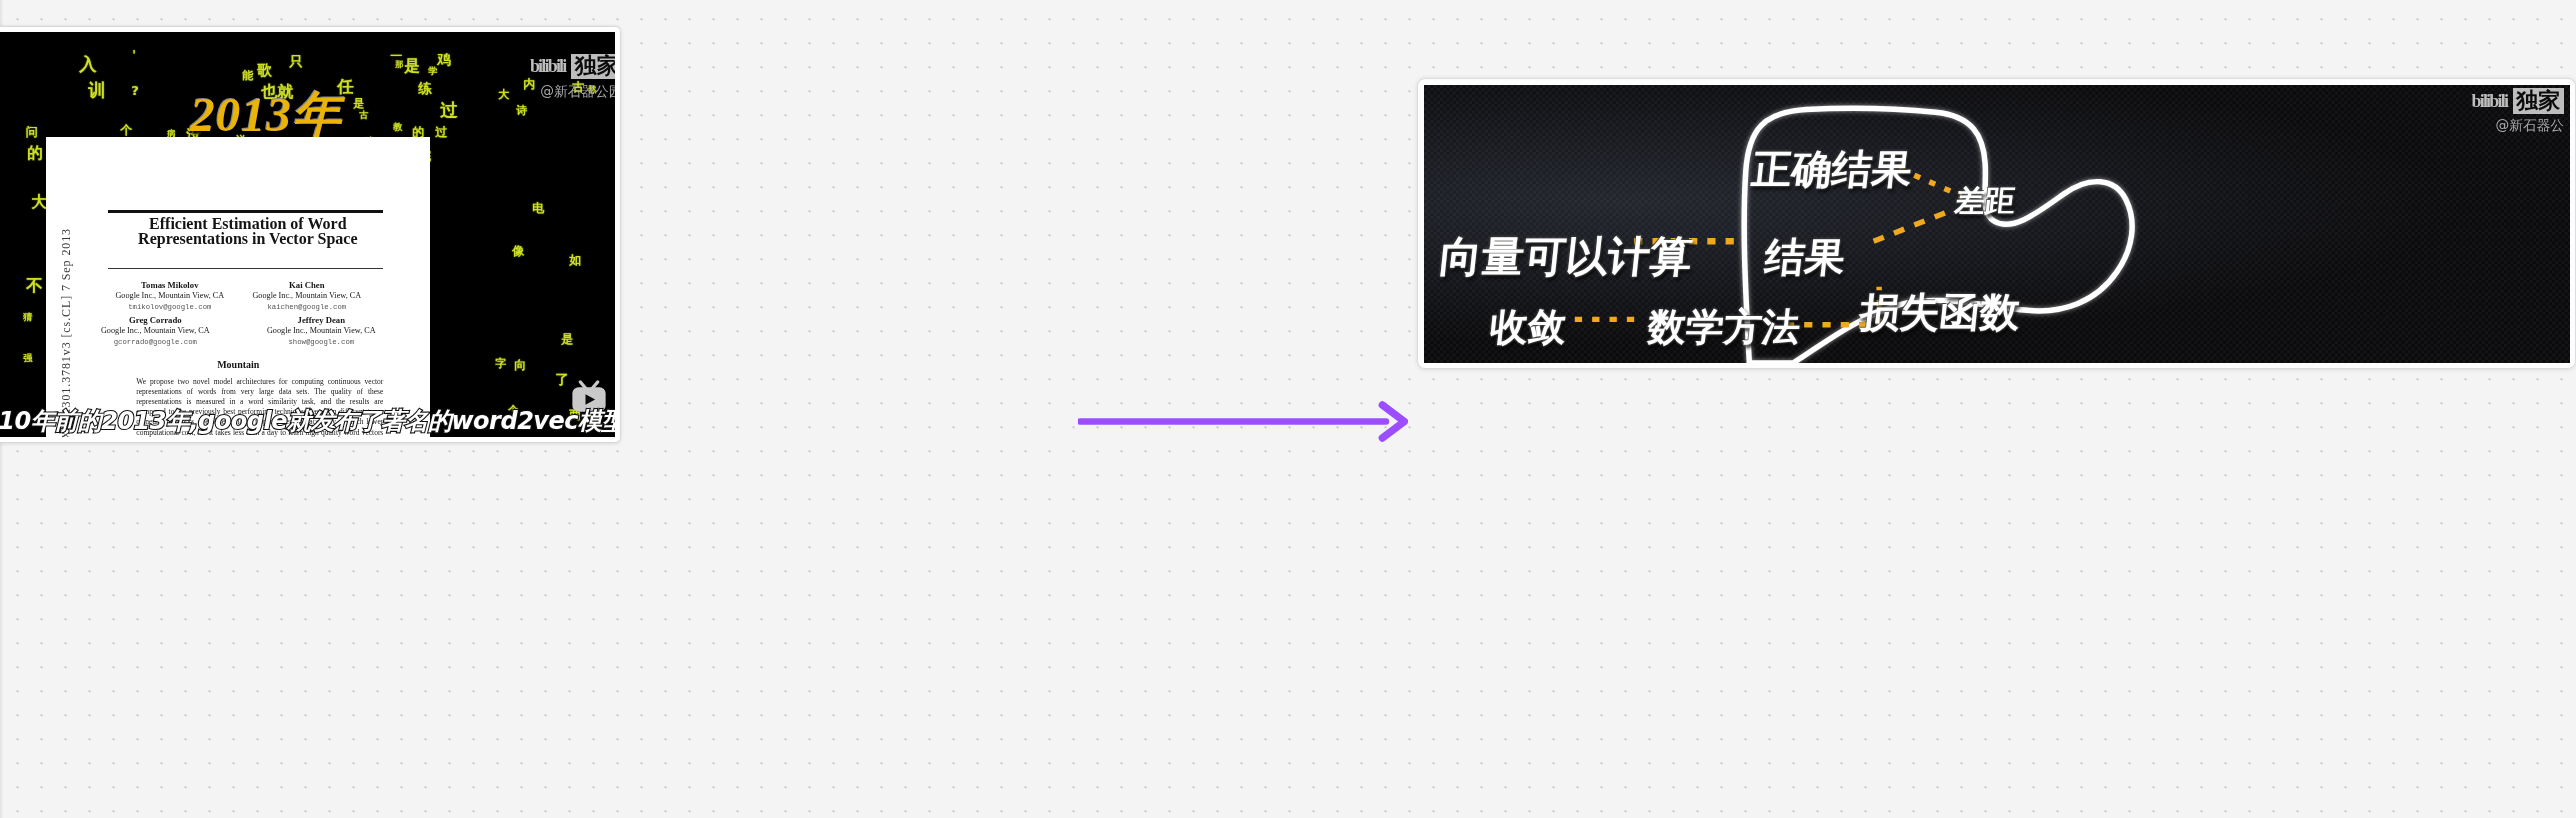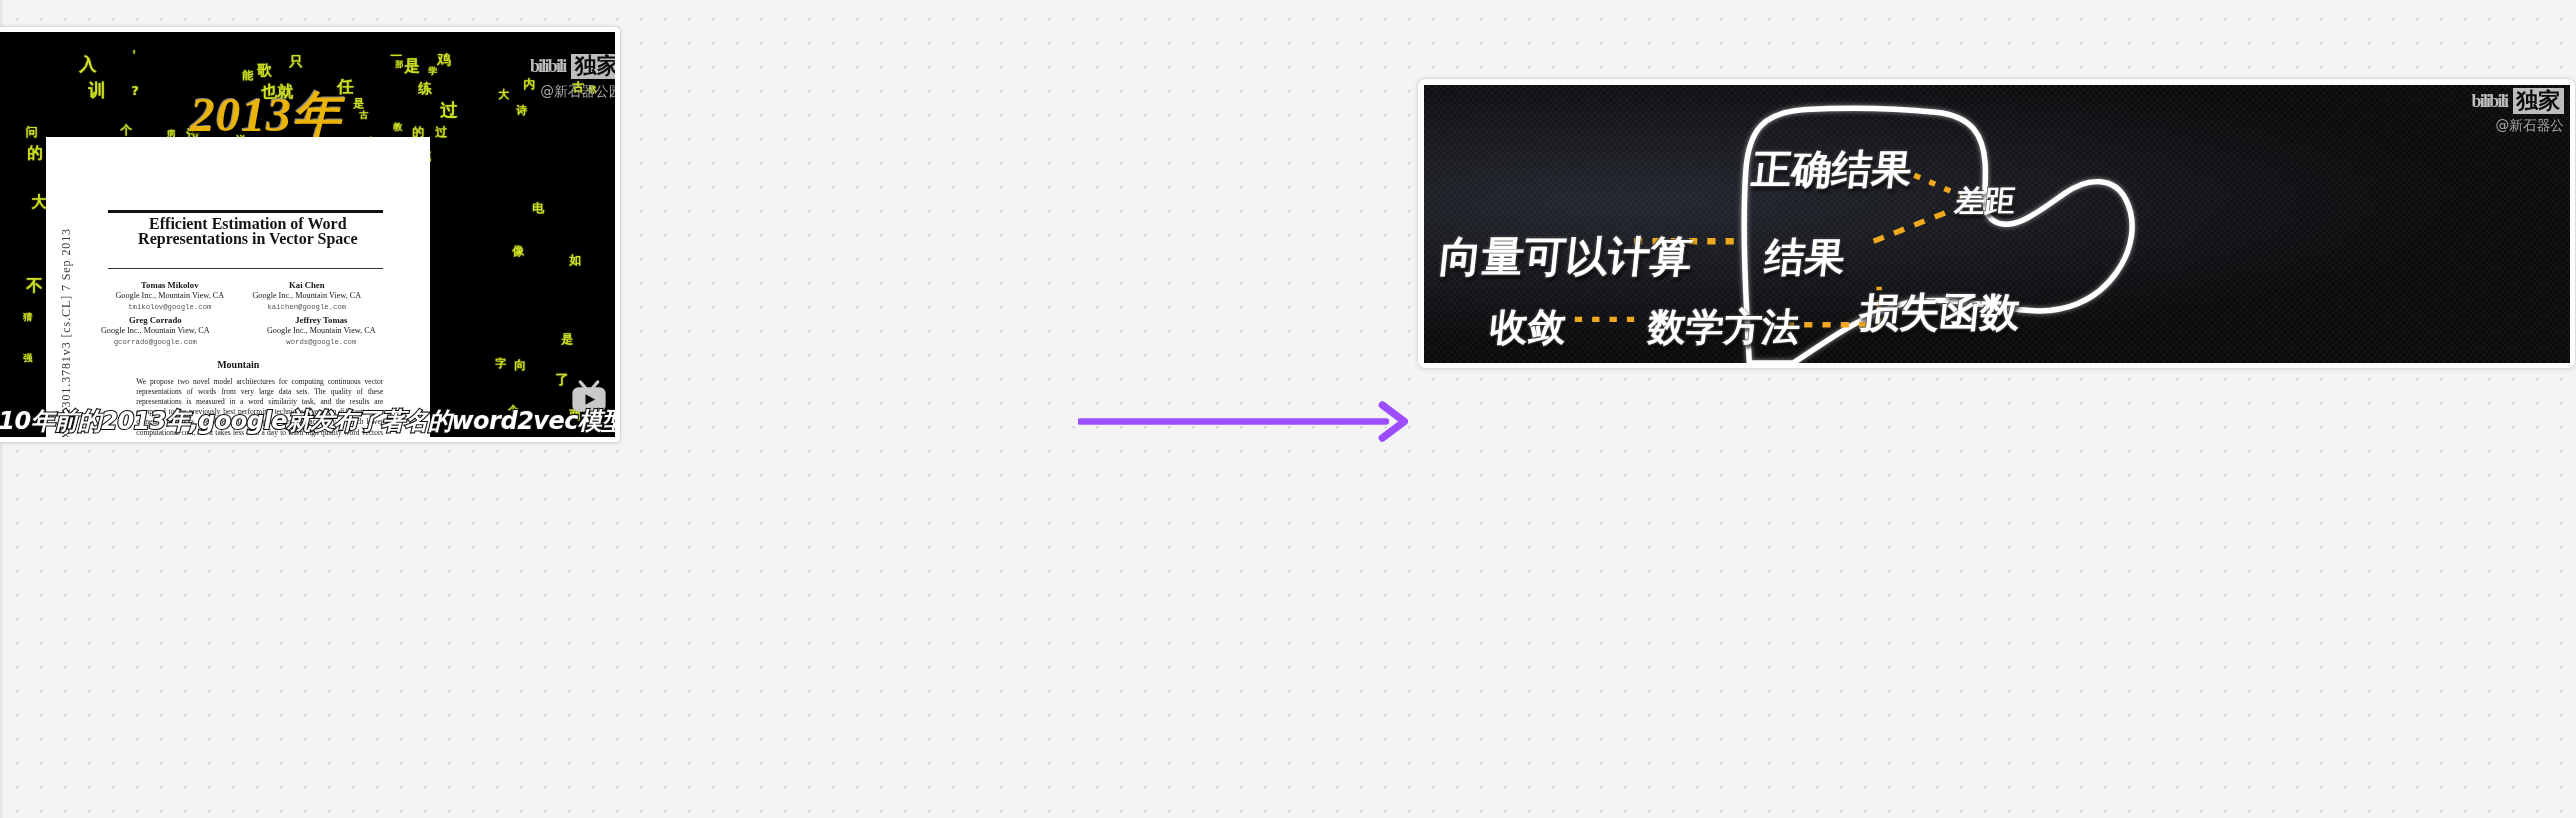--- a/index.html
+++ b/index.html
@@ -299,23 +299,23 @@
             </div>
           </div>
 
           <div class="authors2">
             <div class="auth">
               <div class="nm">Greg Corrado</div>
               <div class="af">Google Inc., Mountain View, CA</div>
               <div class="em">gcorrado@google.com</div>
             </div>
             <div class="auth">
-              <div class="nm">Jeffrey Tomas</div>
+              <div class="nm">Jeffrey Dean</div>
               <div class="af">Google Inc., Mountain View, CA</div>
-              <div class="em">words@google.com</div>
+              <div class="em">show@google.com</div>
             </div>
           </div>
 
           <div id="abs-head">Mountain</div>
           <div id="abs-body">We propose two novel model architectures for computing continuous vector representations of words from very large data sets. The quality of these representations is measured in a word similarity task, and the results are compared to the previously best performing techniques based on different types of neural networks. We observe large improvements in accuracy at much lower computational cost, i.e. it takes less than a day to learn high quality word vectors from a 1.6 billion words data set. Furthermore, we show that these vectors provide state-of-the-art performance on our test set for measuring syntactic and semantic word similarities.</div>
           <div id="arxiv-stamp">arXiv:1301.3781v3  [cs.CL]  7 Sep 2013</div>
         </div>
       </div>
 
       <div class="wm" id="wm-left">

